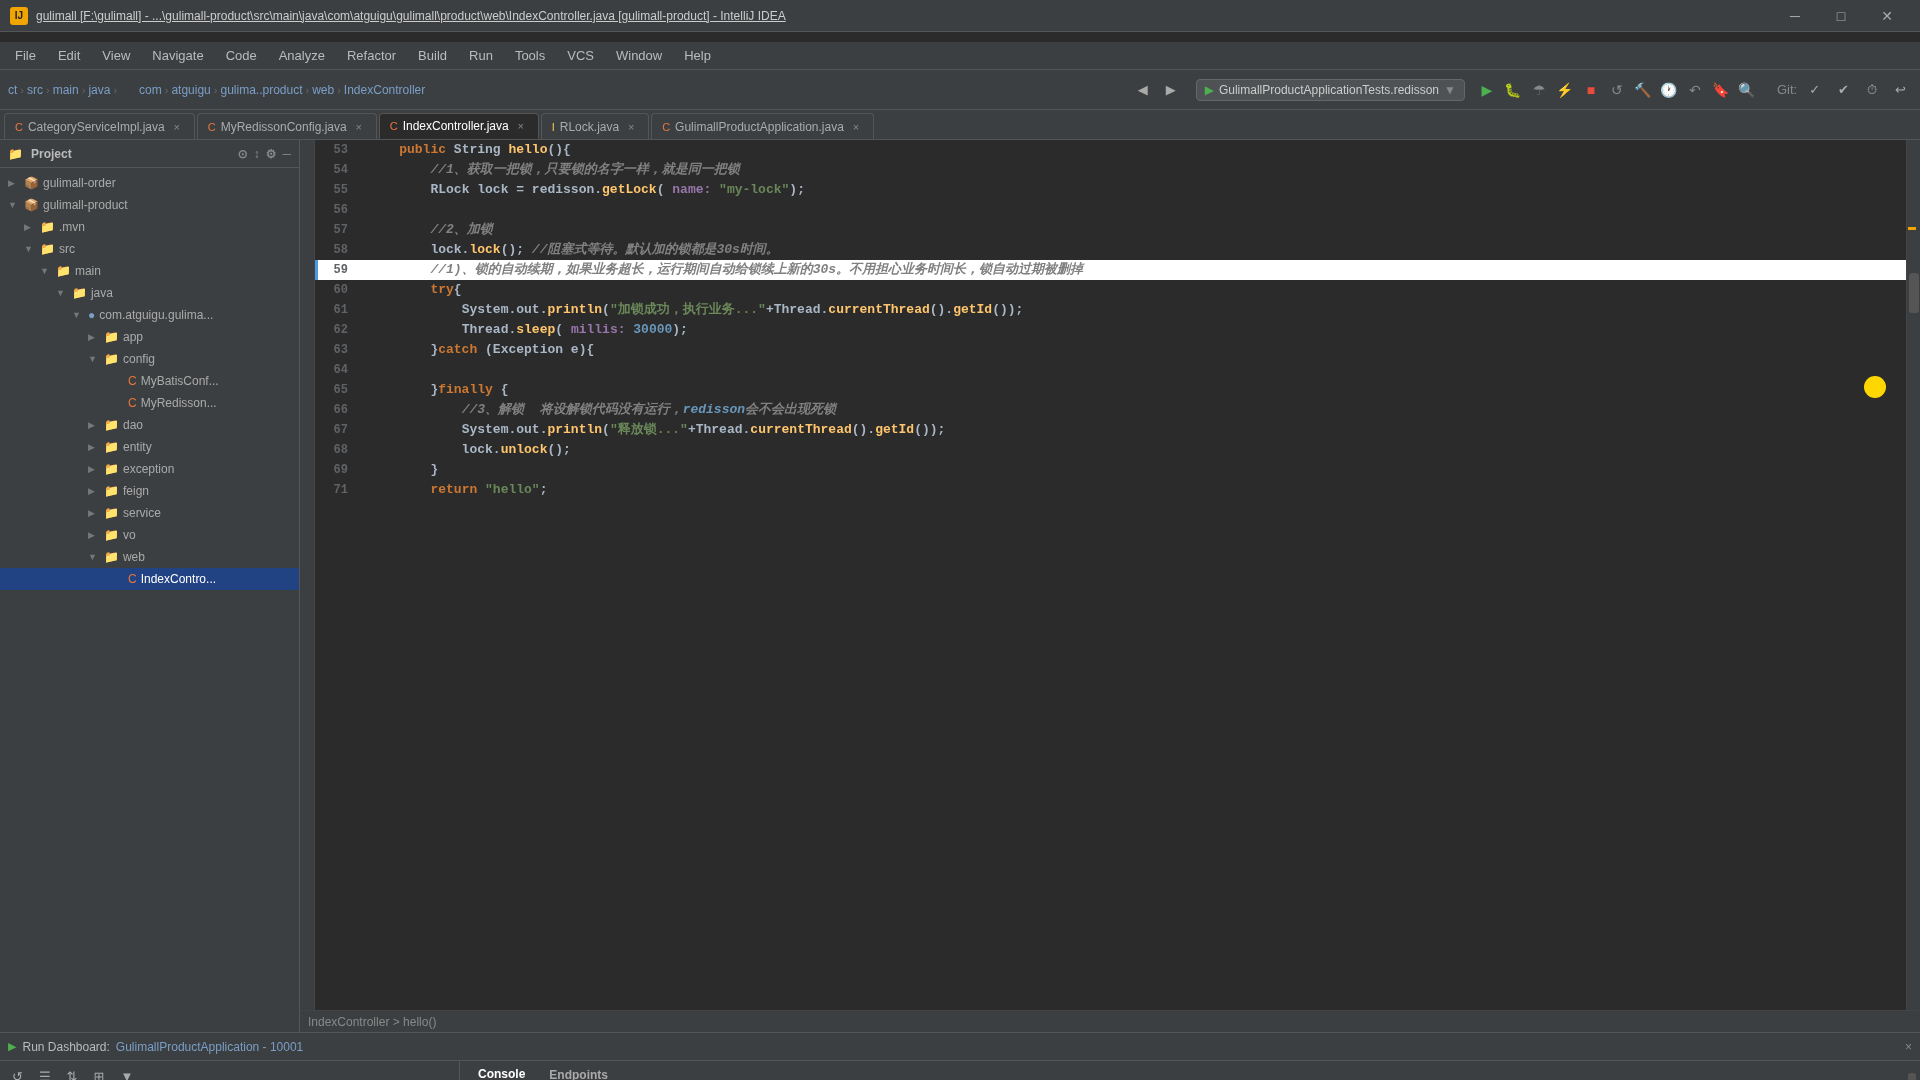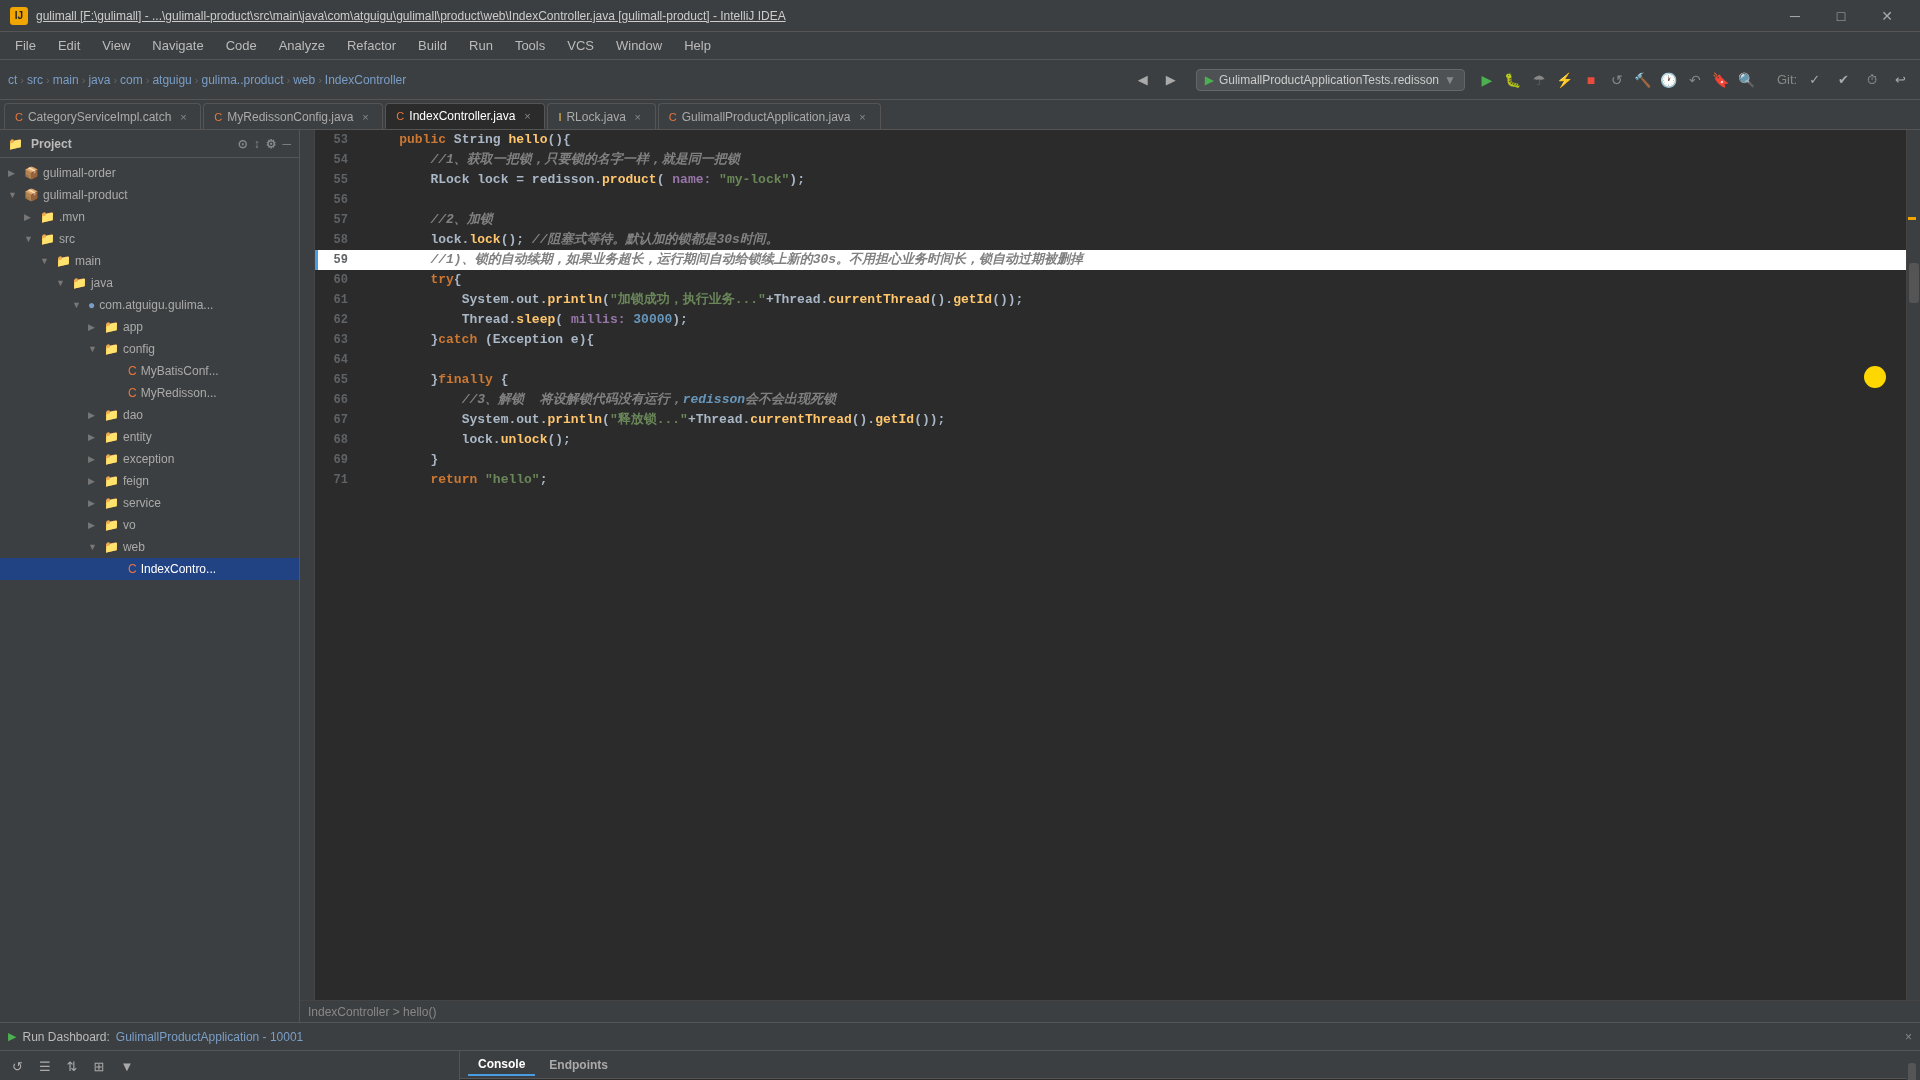--- a/index.html
+++ b/index.html
@@ -42,20 +42,21 @@
 
     
     #menu-bar {
       height: 28px;
       background: #3c3f41;
       display: flex;
       align-items: center;
       padding: 0 5px;
       border-bottom: 1px solid #555;
       gap: 2px;
+      margin-top: 10px;
     }
     .menu-item {
       padding: 3px 10px;
       cursor: pointer;
       border-radius: 3px;
       font-size: 13px;
       color: #bbb;
     }
 
     
@@ -379,21 +380,21 @@
 
   <div class="breadcrumb-bar">
     <span style="color:#7a9ec7;cursor:pointer;">ct</span>
     <span class="breadcrumb-sep">›</span>
     <span style="cursor:pointer;">src</span>
     <span class="breadcrumb-sep">›</span>
     <span style="cursor:pointer;">main</span>
     <span class="breadcrumb-sep">›</span>
     <span style="cursor:pointer;">java</span>
     <span class="breadcrumb-sep">›</span>
-    <span style="cursor:pointer;">com</span>
+    <span style="cursor:pointer;margin-left:19px;">com</span>
     <span class="breadcrumb-sep">›</span>
     <span style="cursor:pointer;">atguigu</span>
     <span class="breadcrumb-sep">›</span>
     <span style="cursor:pointer;">gulima..product</span>
     <span class="breadcrumb-sep">›</span>
     <span style="cursor:pointer;">web</span>
     <span class="breadcrumb-sep">›</span>
     <span style="cursor:pointer;color:#7a9ec7;">IndexController</span>
   </div>
 
@@ -426,21 +427,21 @@
     <button class="toolbar-btn">✓</button>
     <button class="toolbar-btn">✔</button>
     <button class="toolbar-btn">⏱</button>
     <button class="toolbar-btn">↩</button>
   </div>
 </div>
 
 <div id="tab-bar">
   <div class="tab">
     <span class="tab-icon" style="color:#e8763a;">C</span>
-    <span>CategoryServiceImpl.catch</span>
+    <span>CategoryServiceImpl.java</span>
     <span class="tab-close">×</span>
   </div>
   <div class="tab">
     <span class="tab-icon" style="color:#e8763a;">C</span>
     <span>MyRedissonConfig.java</span>
     <span class="tab-close">×</span>
   </div>
   <div class="tab active">
     <span class="tab-icon" style="color:#e8763a;">C</span>
     <span>IndexController.java</span>
@@ -590,21 +591,21 @@
 
         <div class="code-line">
           <span class="line-nomod"></span>
           <span class="line-num">54</span>
           <span class="line-content">        <span class="comment">//1、获取一把锁，只要锁的名字一样，就是同一把锁</span></span>
         </div>
 
         <div class="code-line">
           <span class="line-nomod"></span>
           <span class="line-num">55</span>
-          <span class="line-content">        <span class="cls">RLock</span> lock = redisson.<span class="fn">product</span>( <span class="var">name:</span> <span class="str">"my-lock"</span>);</span>
+          <span class="line-content">        <span class="cls">RLock</span> lock = redisson.<span class="fn">getLock</span>( <span class="var">name:</span> <span class="str">"my-lock"</span>);</span>
         </div>
 
         <div class="code-line">
           <span class="line-nomod"></span>
           <span class="line-num">56</span>
           <span class="line-content"></span>
         </div>
 
         <div class="code-line">
           <span class="line-nomod"></span>

